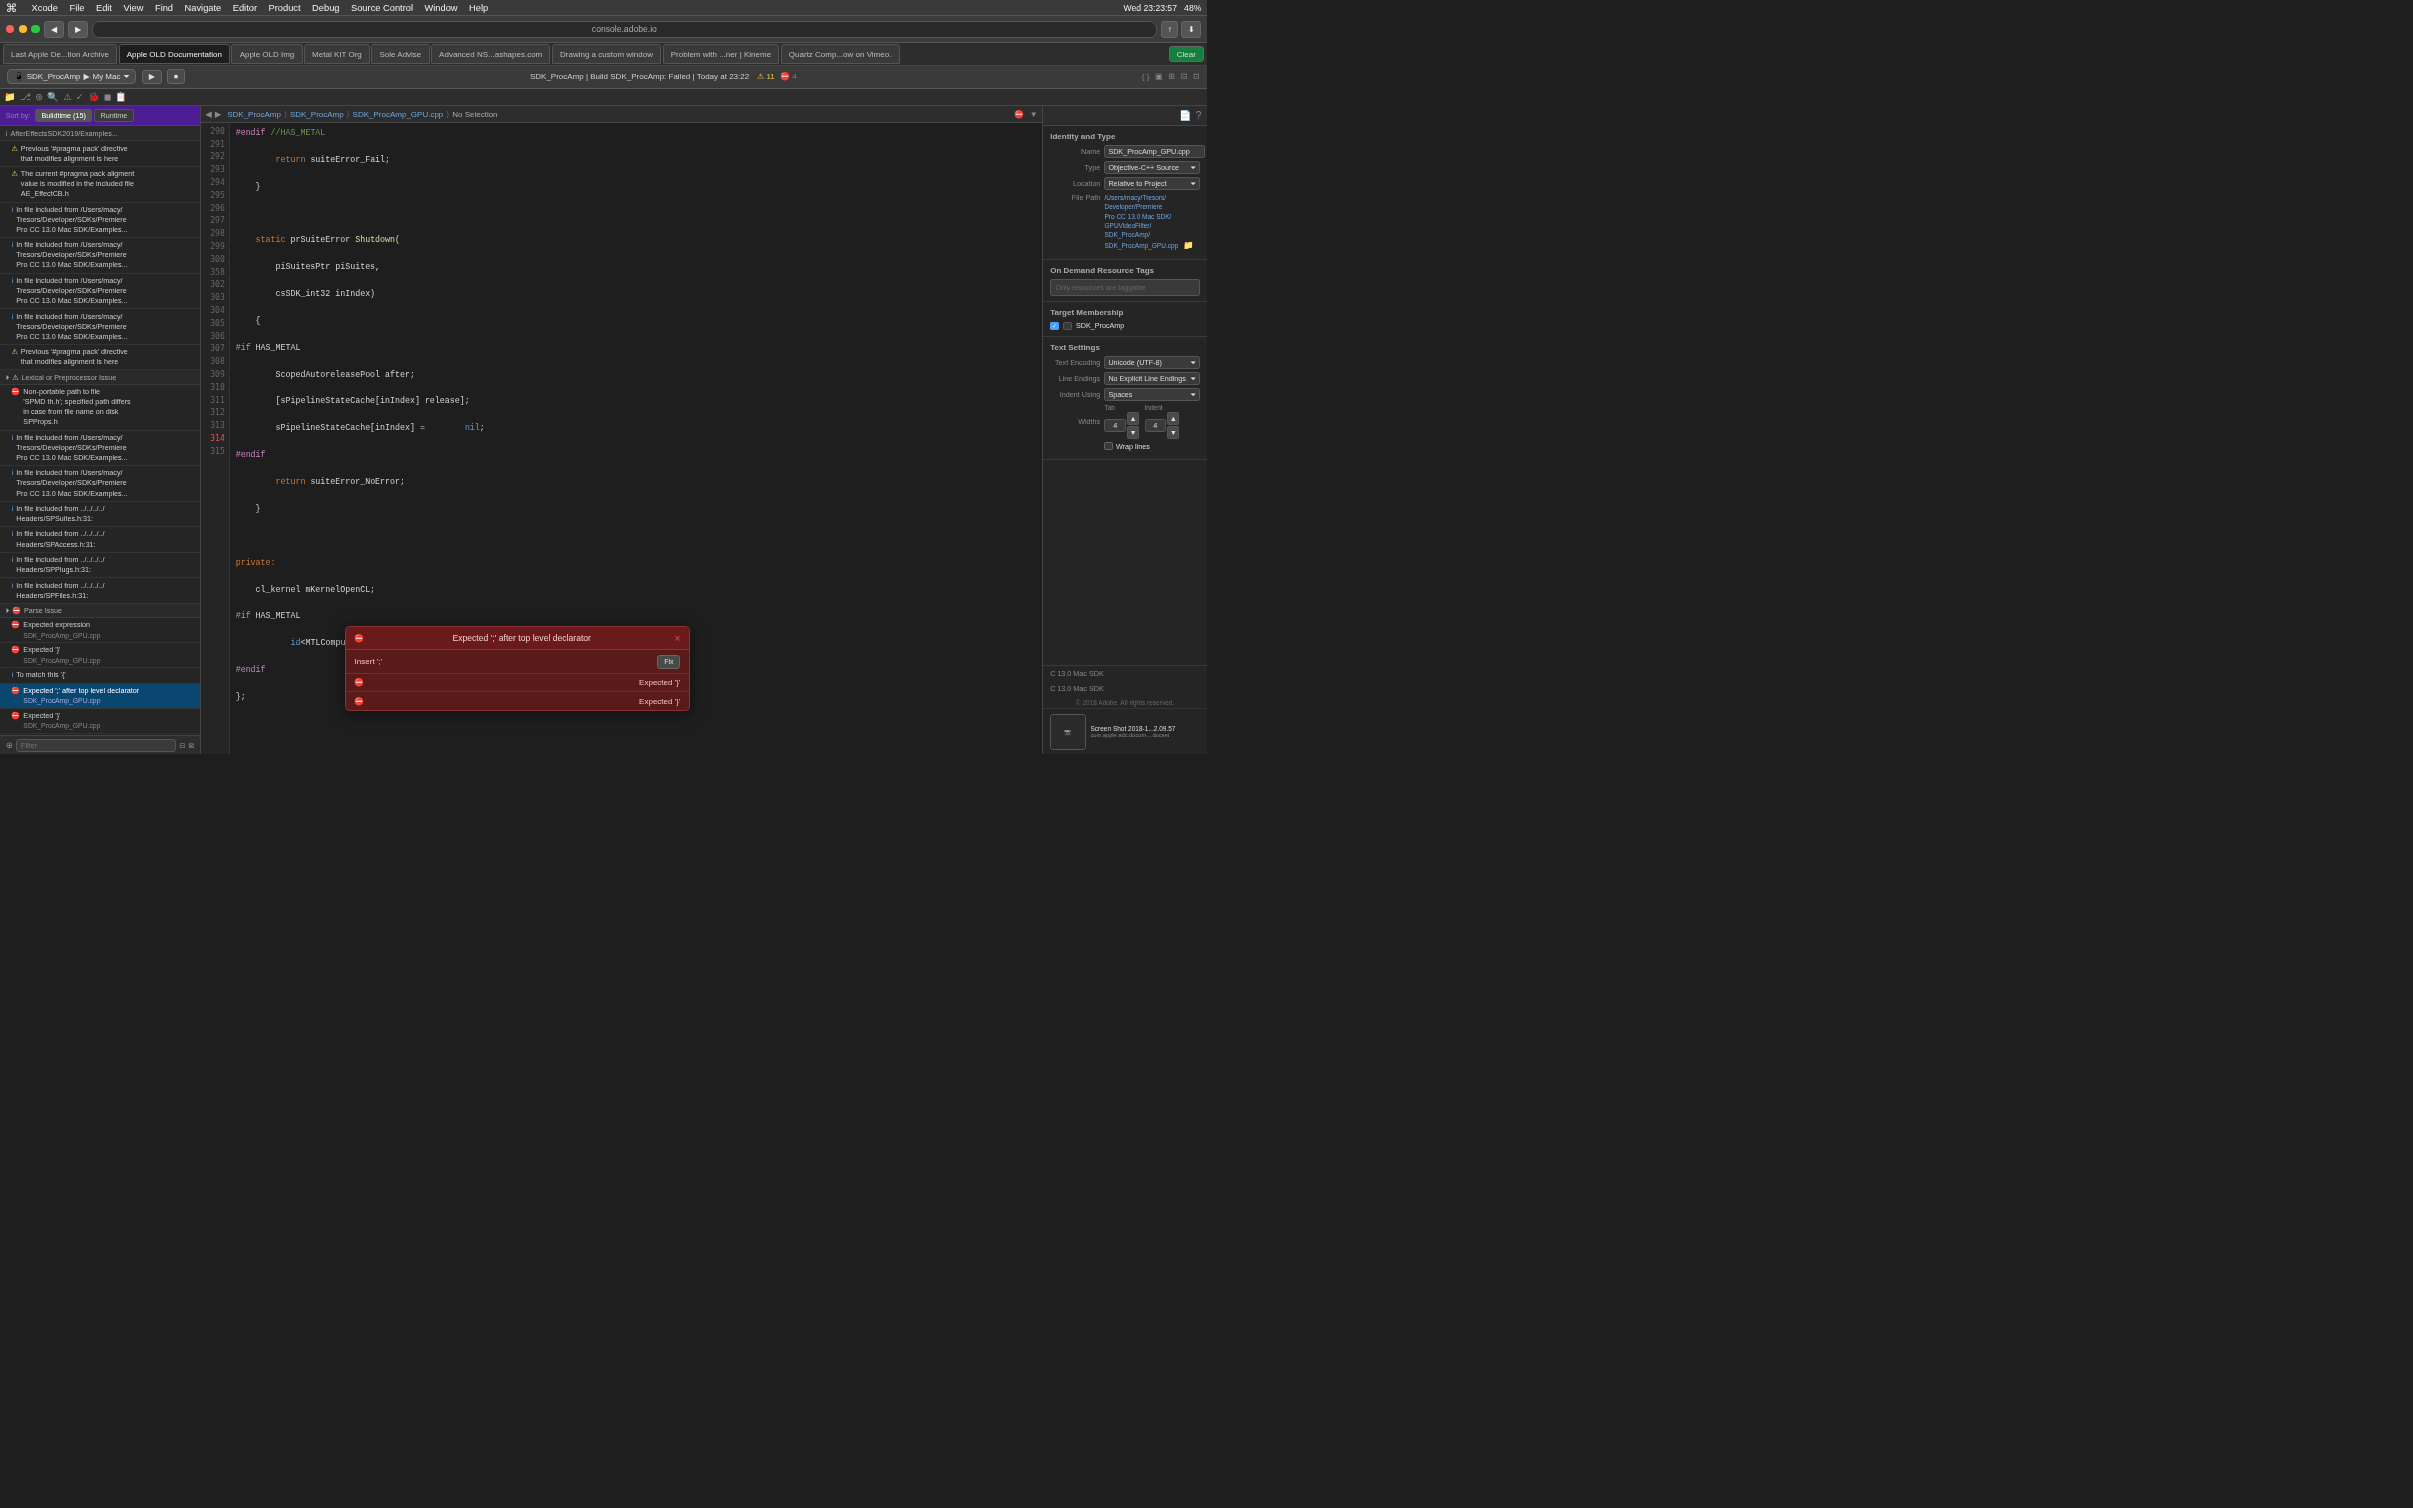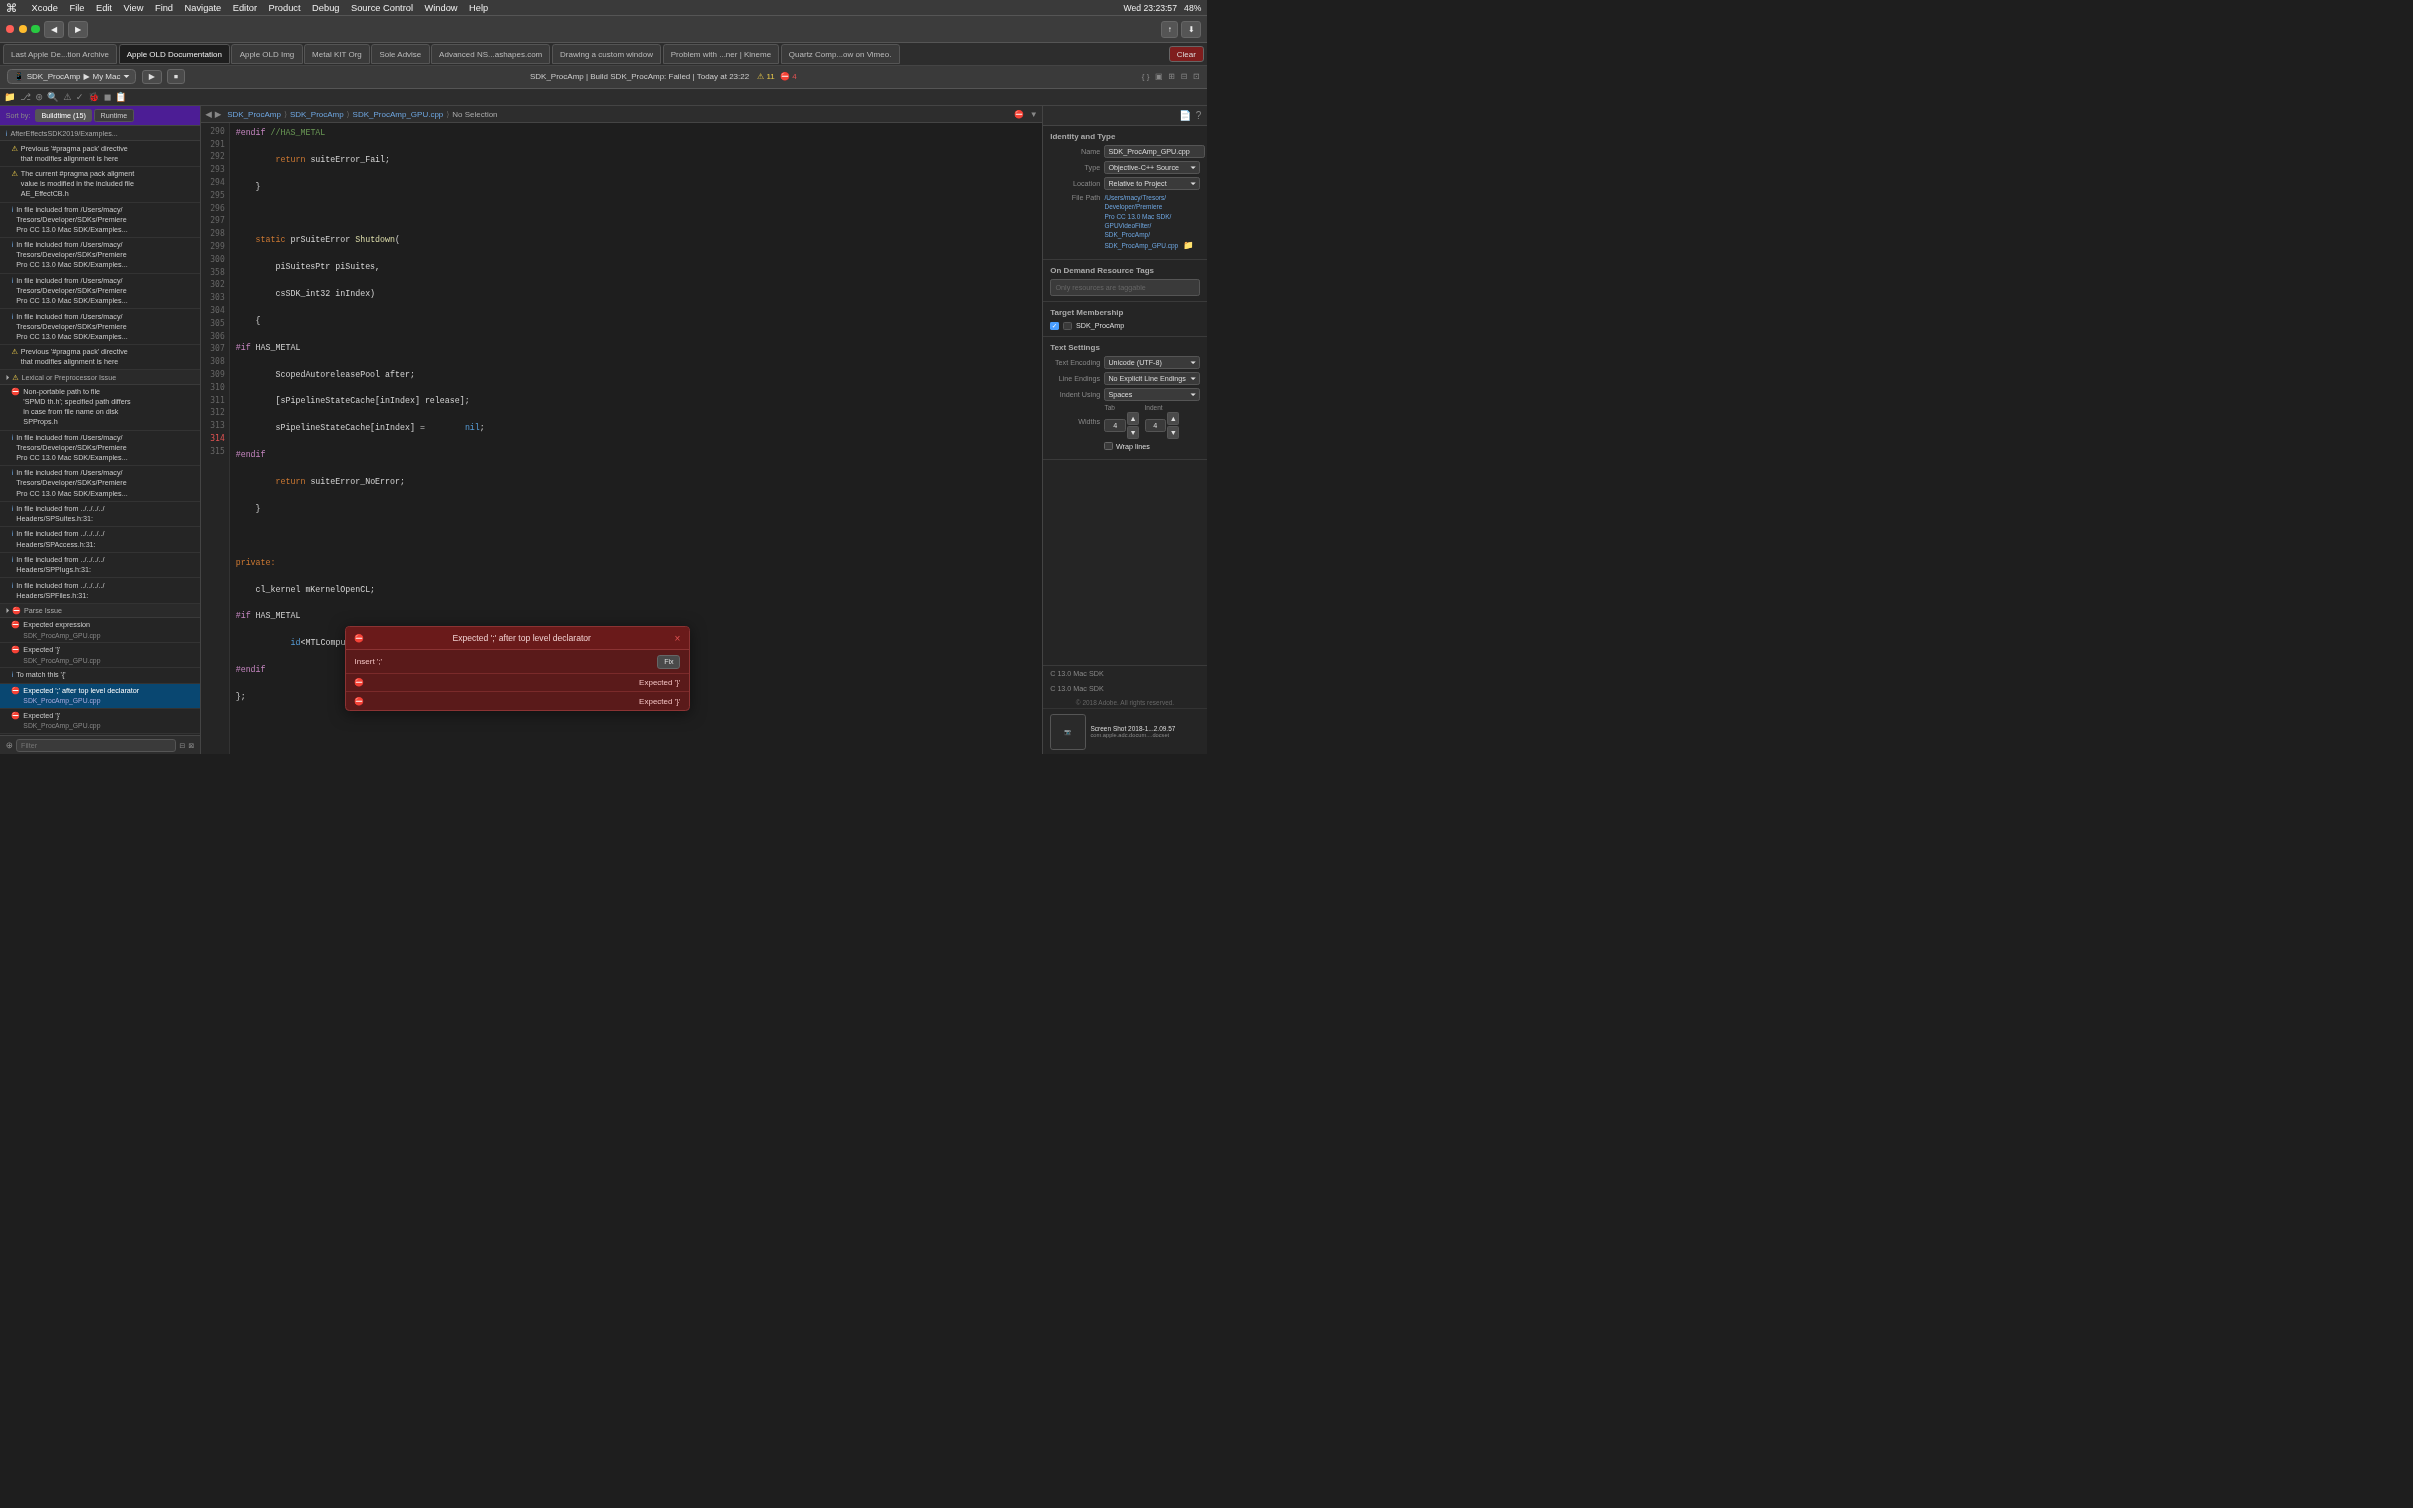--- a/index.html
+++ b/index.html
@@ -365,21 +365,21 @@
       border: 0.7px solid #555;
       border-radius: 1.4px;
       color: #ddd;
       font-size: 7.2px;
       cursor: pointer;
       display: flex;
       align-items: center;
       justify-content: center;
     }
     .clear-btn {
-      background: #7f1d1d;
+      background: #15803d;
       border: 0.7px solid #666;
       border-radius: 2.9px;
       color: #ddd;
       padding: 2.2px 7.2px;
       font-size: 8px;
       cursor: pointer;
     }
 
     
     .editor-nav {
@@ -479,20 +479,21 @@
   </div>
 
   <div class="toolbar">
     <div class="traffic-lights">
       <div class="traffic-light tl-red"></div>
       <div class="traffic-light tl-yellow"></div>
       <div class="traffic-light tl-green"></div>
     </div>
     <button class="toolbar-btn">◀</button>
     <button class="toolbar-btn">▶</button>
+    <div class="toolbar-url-bar">console.adobe.io</div>
     <div class="toolbar-right-btns">
       <button class="toolbar-btn">↑</button>
       <button class="toolbar-btn">⬇</button>
     </div>
   </div>
 
   <div class="tabbar">
     <div class="tab">
         <span>Last Apple De...tion Archive</span>
       </div>

